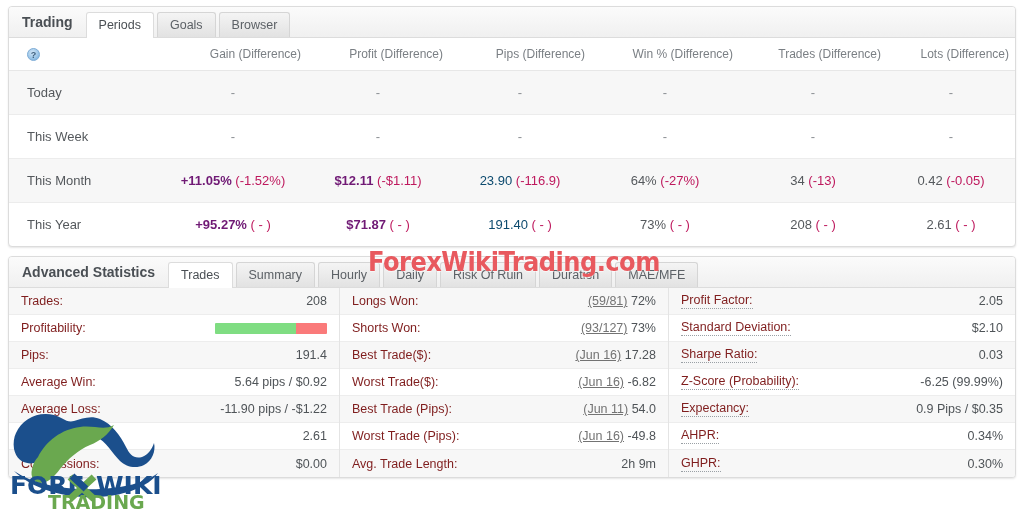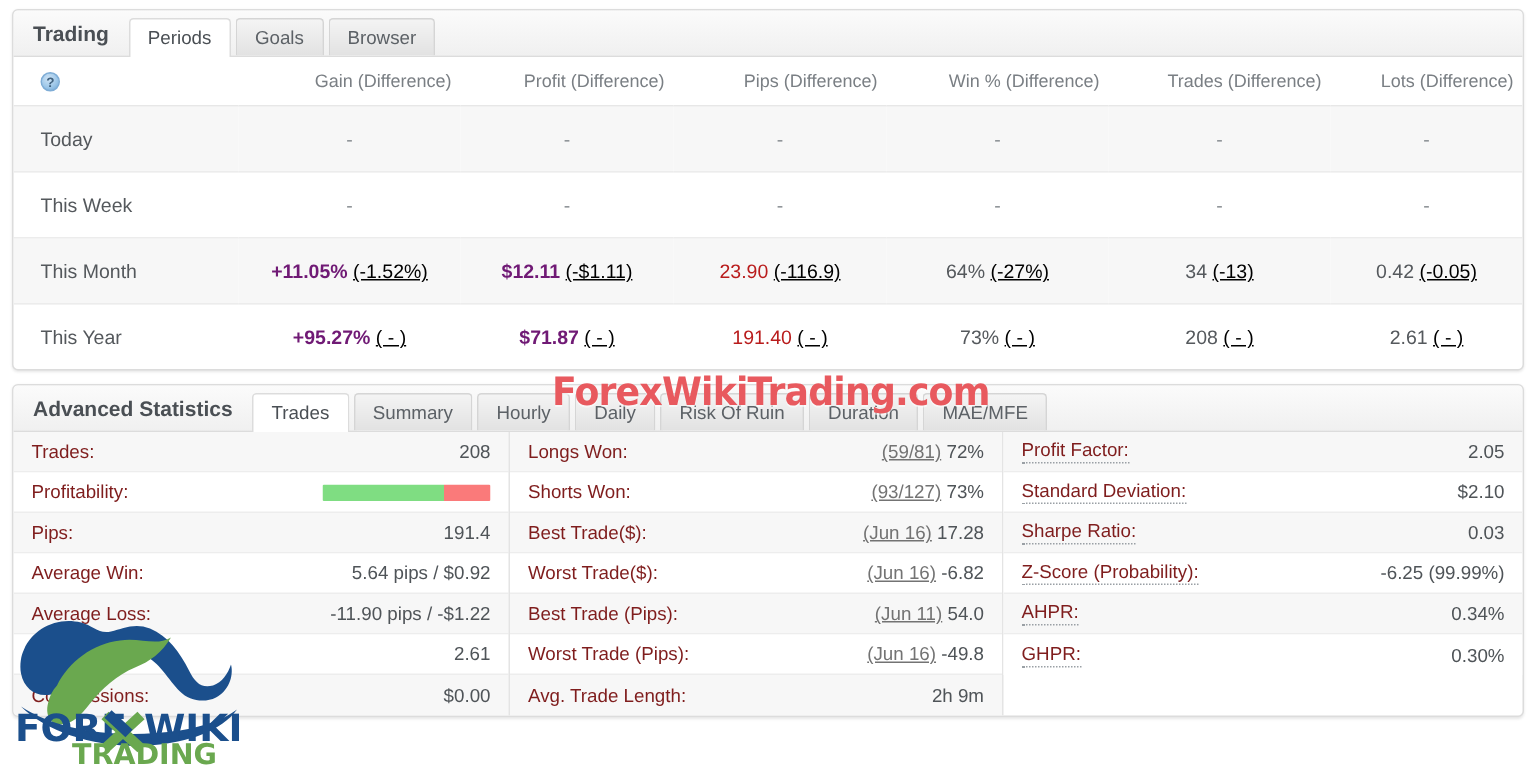--- a/index.html
+++ b/index.html
@@ -80,23 +80,23 @@
     padding: 14px 6px;
     text-align: center;
     border-bottom: 1px solid #ececec;
     color: #55595d;
   }
   .periods-table td.col-label {
     text-align: left; padding-left: 18px; color: #54585c;
   }
   .periods-table tr.alt td { background: #f7f7f7; }
   .periods-table tr:last-child td { border-bottom: none; }
-  .pos { color: #b91c1c; }
+  .pos { color: #0c4a6e; }
   .pos-b { color: #701a75; font-weight: bold; }
-  .dim { color: #000000; text-decoration: underline; }
+  .dim { color: #be185d; }
   .dash { color: #8b9094; }
 
   .help-icon {
     display: inline-block;
     width: 13px; height: 13px;
     line-height: 12px;
     border-radius: 50%;
     background: radial-gradient(circle at 40% 32%, #cfe4f6 0%, #9cc6e8 58%, #6ba4d4 100%);
     border: 1px solid #7fadd6;
     color: #41627f;
@@ -404,20 +404,24 @@
         </div>
         <div class="stat-row">
           <span class="stat-label tip">Sharpe Ratio:</span>
           <span class="stat-value">0.03</span>
         </div>
         <div class="stat-row">
           <span class="stat-label tip">Z-Score (Probability):</span>
           <span class="stat-value">-6.25 (99.99%)</span>
         </div>
         <div class="stat-row">
+          <span class="stat-label tip">Expectancy:</span>
+          <span class="stat-value">0.9 Pips / $0.35</span>
+        </div>
+        <div class="stat-row">
           <span class="stat-label tip">AHPR:</span>
           <span class="stat-value">0.34%</span>
         </div>
         <div class="stat-row">
           <span class="stat-label tip">GHPR:</span>
           <span class="stat-value">0.30%</span>
         </div>
       </div>
 
     </div>

